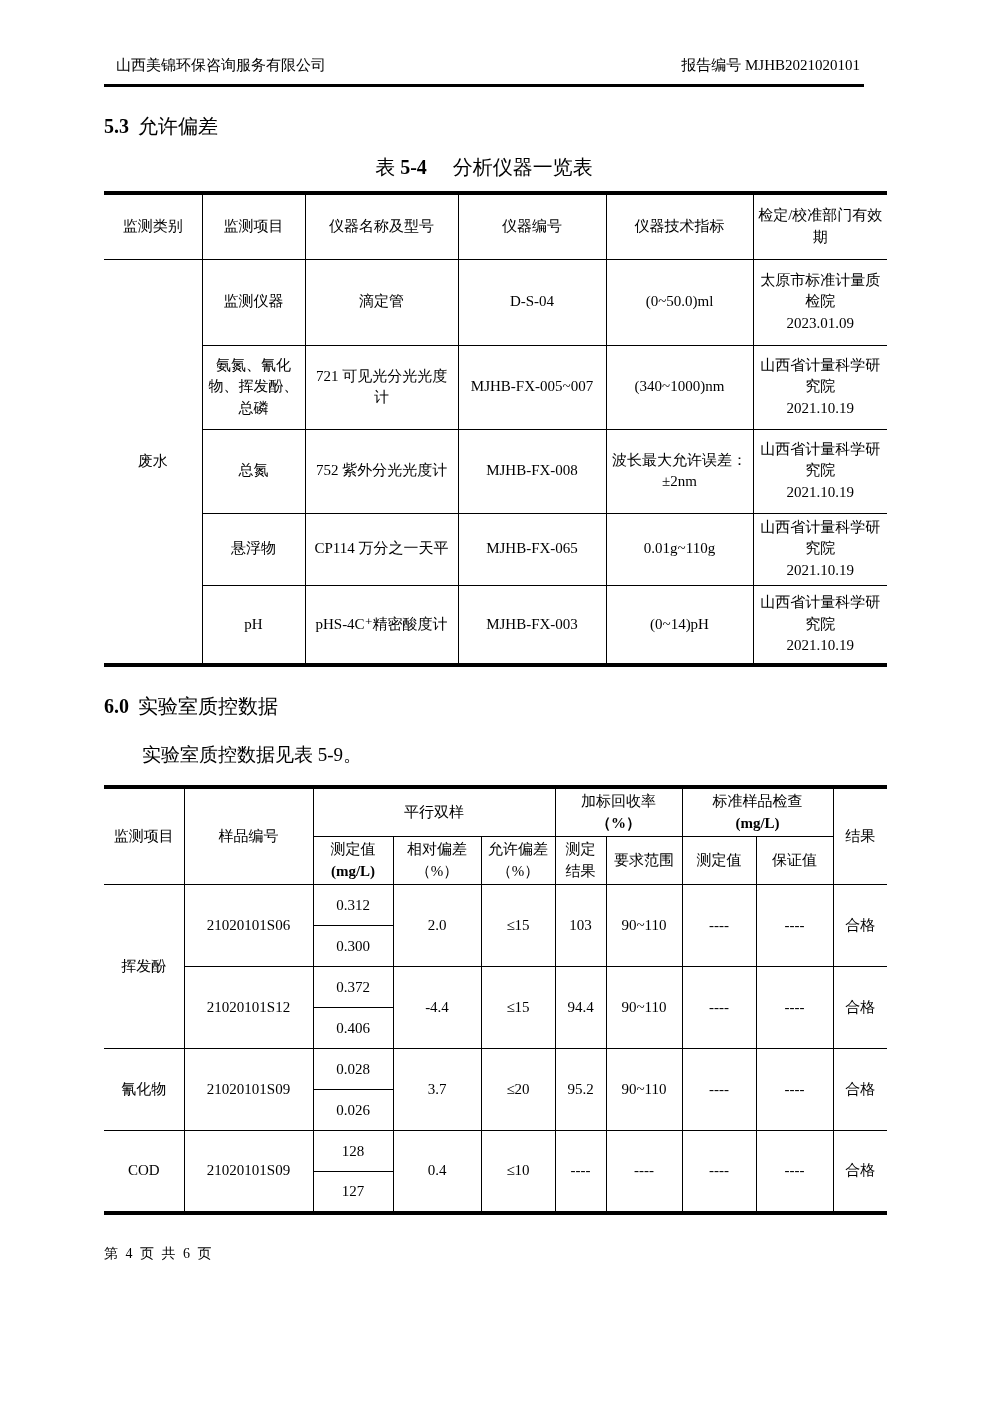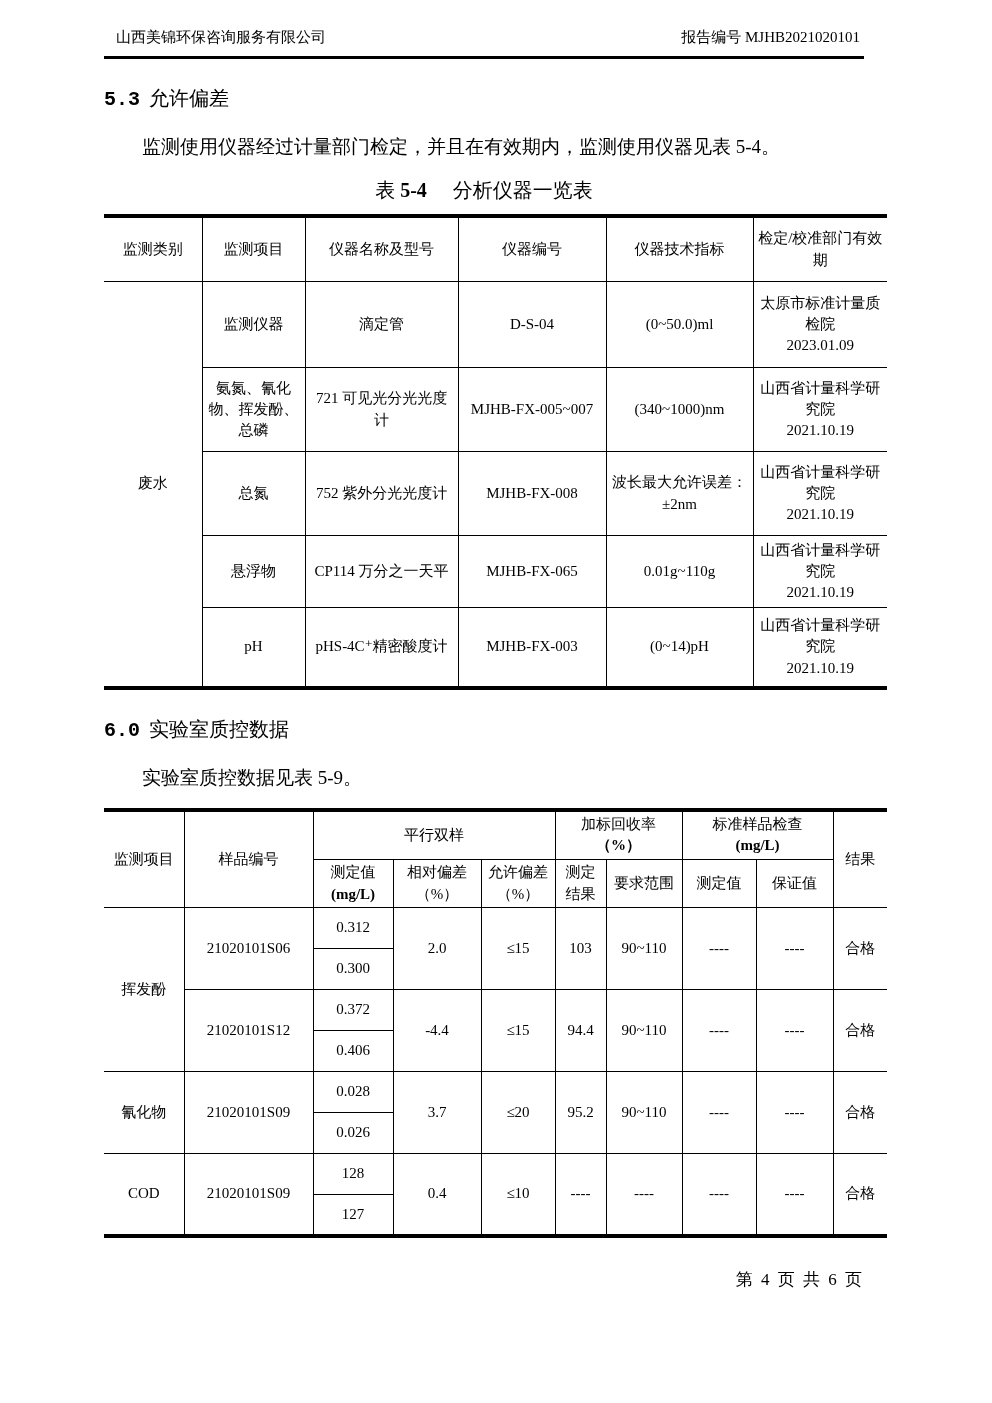--- a/index.html
+++ b/index.html
@@ -2,32 +2,32 @@
 <html><head>
 <meta charset="utf-8">
 <style>
   * { box-sizing: border-box; margin: 0; padding: 0; }
   html, body { background: #ffffff; }
   body {
     width: 992px; height: 1403px; overflow: hidden;
     font-family: "Liberation Serif", "DejaVu Serif", serif;
     color: #000;
   }
-  .page { width: 968px; height: 1403px; padding: 28px 104px 0 104px; position: relative; }
+  .page { width: 968px; height: 1403px; padding: 56px 104px 0 104px; position: relative; }
 
   
   .doc-header {
     display: flex; justify-content: space-between; align-items: flex-end;
     font-size: 15px; padding: 0 4px 9px 12px;
     border-bottom: 3px solid #000;
   }
 
   
   .sec-heading { font-size: 20px; margin: 26px 0 14px 0; font-weight: normal; }
-  .sec-heading .num { font-weight: bold; margin-right: 9px; font-family: Liberation Mono, monospace; }
+  .sec-heading .num { font-weight: bold; margin-right: 9px; font-family: Liberation Serif, serif; }
 
   .para {
     font-size: 19px; line-height: 2.25; text-align: justify;
     text-indent: 2em; margin: 0 0 8px 0;
   }
 
   .tbl-caption { text-align: center; font-size: 20px; margin: 6px 0 10px 0; }
   .tbl-caption .cap-num { font-weight: bold; margin-left: 5px; }
   .tbl-caption .cap-title { margin-left: 26px; }
 
@@ -52,37 +52,36 @@
   .t54-r3 td { height: 84px; }
   .t54-r4 td { height: 72px; }
   .t54-r5 td { height: 80px; }
   .code-cell { word-break: break-all; }
 
   
   .t59-head1 th { height: 50px; }
   .t59-head2 th { height: 48px; }
   .t59 td { height: 41px; text-align: center; }
 
-  .doc-footer { text-align: right; font-size: 17px; margin-top: 30px; letter-spacing: 2px; }
+  .doc-footer { text-align: left; font-size: 14px; margin-top: 30px; letter-spacing: 2px; }
 </style>
 </head>
 <body>
 
 <div class="page">
 
   <div class="doc-header">
     <span>山西美锦环保咨询服务有限公司</span>
     <span>报告编号 MJHB2021020101</span>
   </div>
 
   <h2 class="sec-heading">
     <span class="num">5.3</span><span>允许偏差</span>
   </h2>
 
-  <p class="para">监测使用仪器经过计量部门检定，并且在有效期内，监测使用仪器见表 5-4。</p>
 
   <div class="tbl-caption">
     <span>表</span><span class="cap-num">5-4</span><span class="cap-title">分析仪器一览表</span>
   </div>
 
   <table>
     <colgroup>
       <col style="width:98px">
         <col style="width:103px">
         <col style="width:153px">

